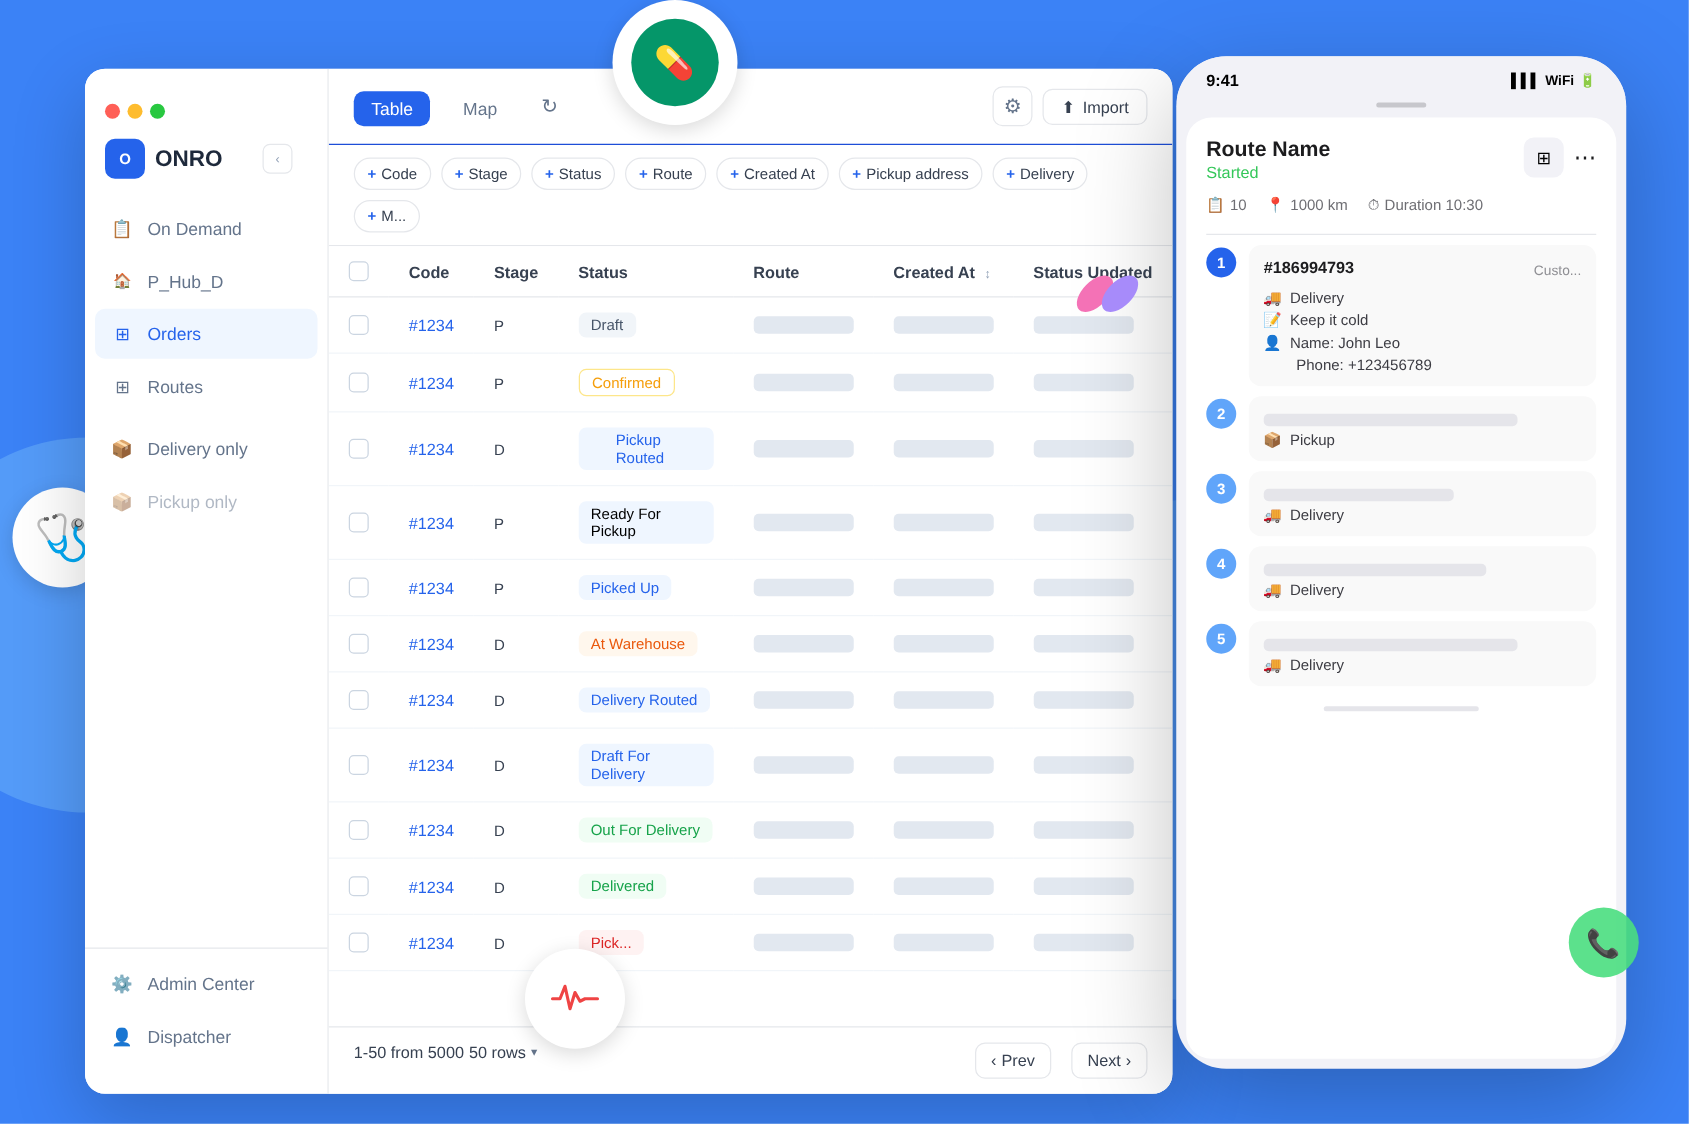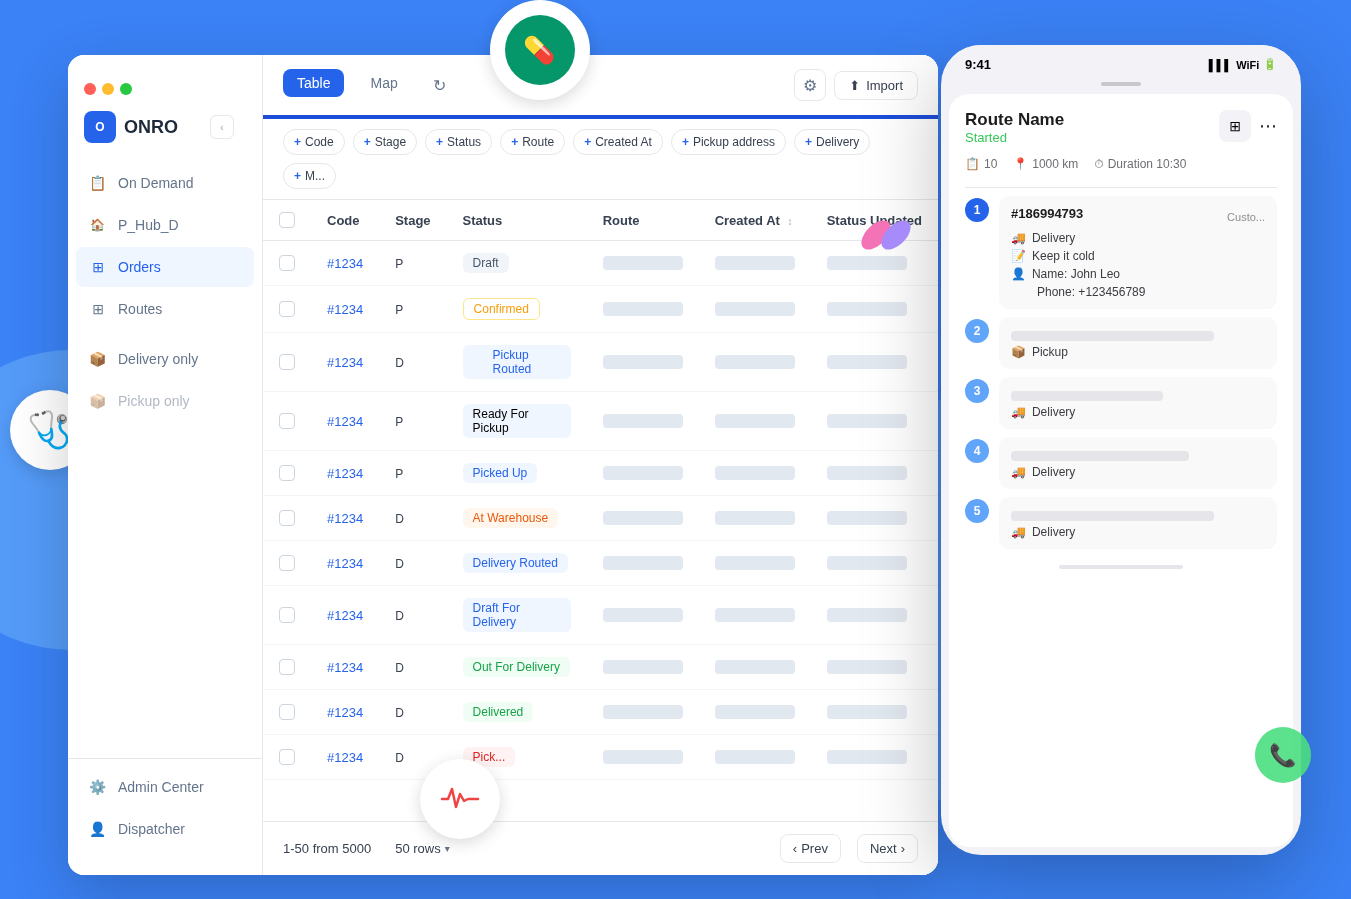--- a/index.html
+++ b/index.html
@@ -125,23 +125,23 @@
       flex-direction: column;
       background: #f8fafc;
       overflow: hidden;
     }
 
     
     .topbar {
       background: #fff;
       padding: 14px 20px;
       display: flex;
-      align-items: flex-start;
+      align-items: flex-end;
       gap: 12px;
-      border-bottom: 4px solid #1d4ed8;
+      border-bottom: 1px solid #1d4ed8;
     }
     .tab-btn {
       padding: 6px 14px;
       border-radius: 8px;
       border: none;
       cursor: pointer;
       font-size: 14px;
       font-weight: 500;
     }
     .tab-btn.active {
@@ -285,22 +285,22 @@
       display: inline-block;
       width: 80px;
     }
 
     
     .pagination {
       background: #fff;
       padding: 12px 20px;
       border-top: 1px solid #e5e7eb;
       display: flex;
-      align-items: center;
-      gap: 24px;
+      align-items: flex-start;
+      gap: 4px;
       font-size: 13px;
       color: #374151;
     }
     .rows-select {
       display: flex; align-items: center; gap: 4px;
       cursor: pointer;
     }
     .rows-select .arrow { color: #64748b; font-size: 10px; }
     .pagination-nav {
       margin-left: auto;

